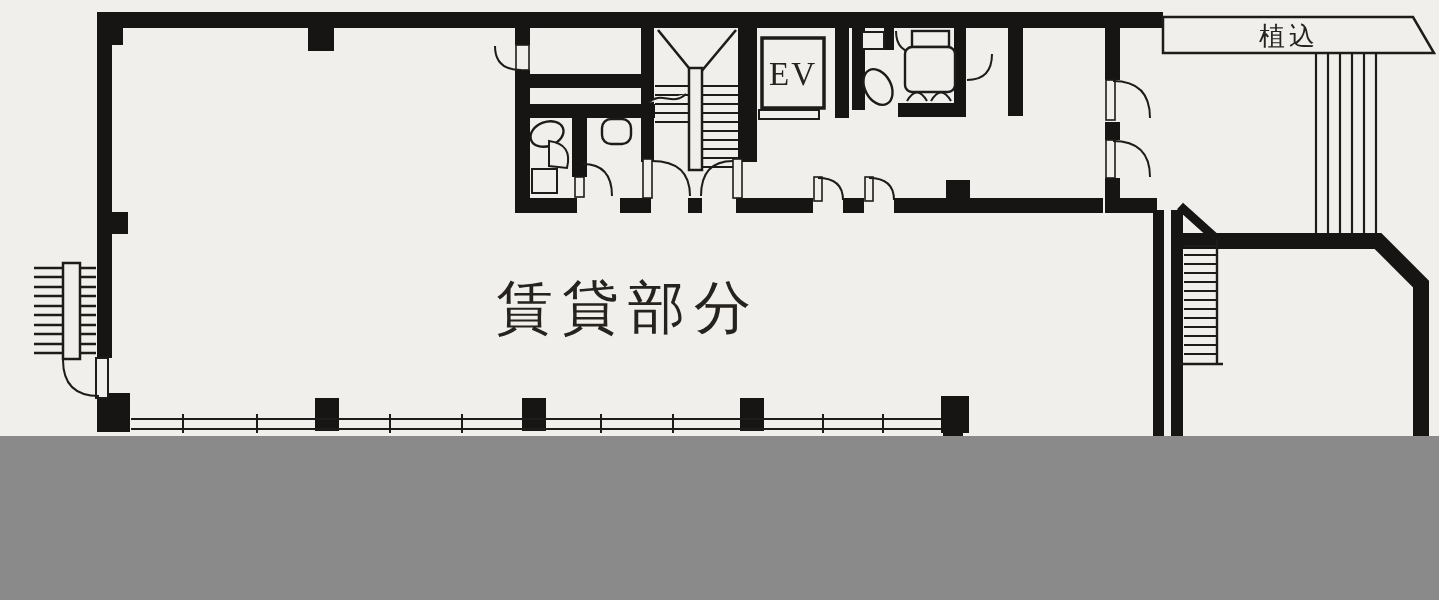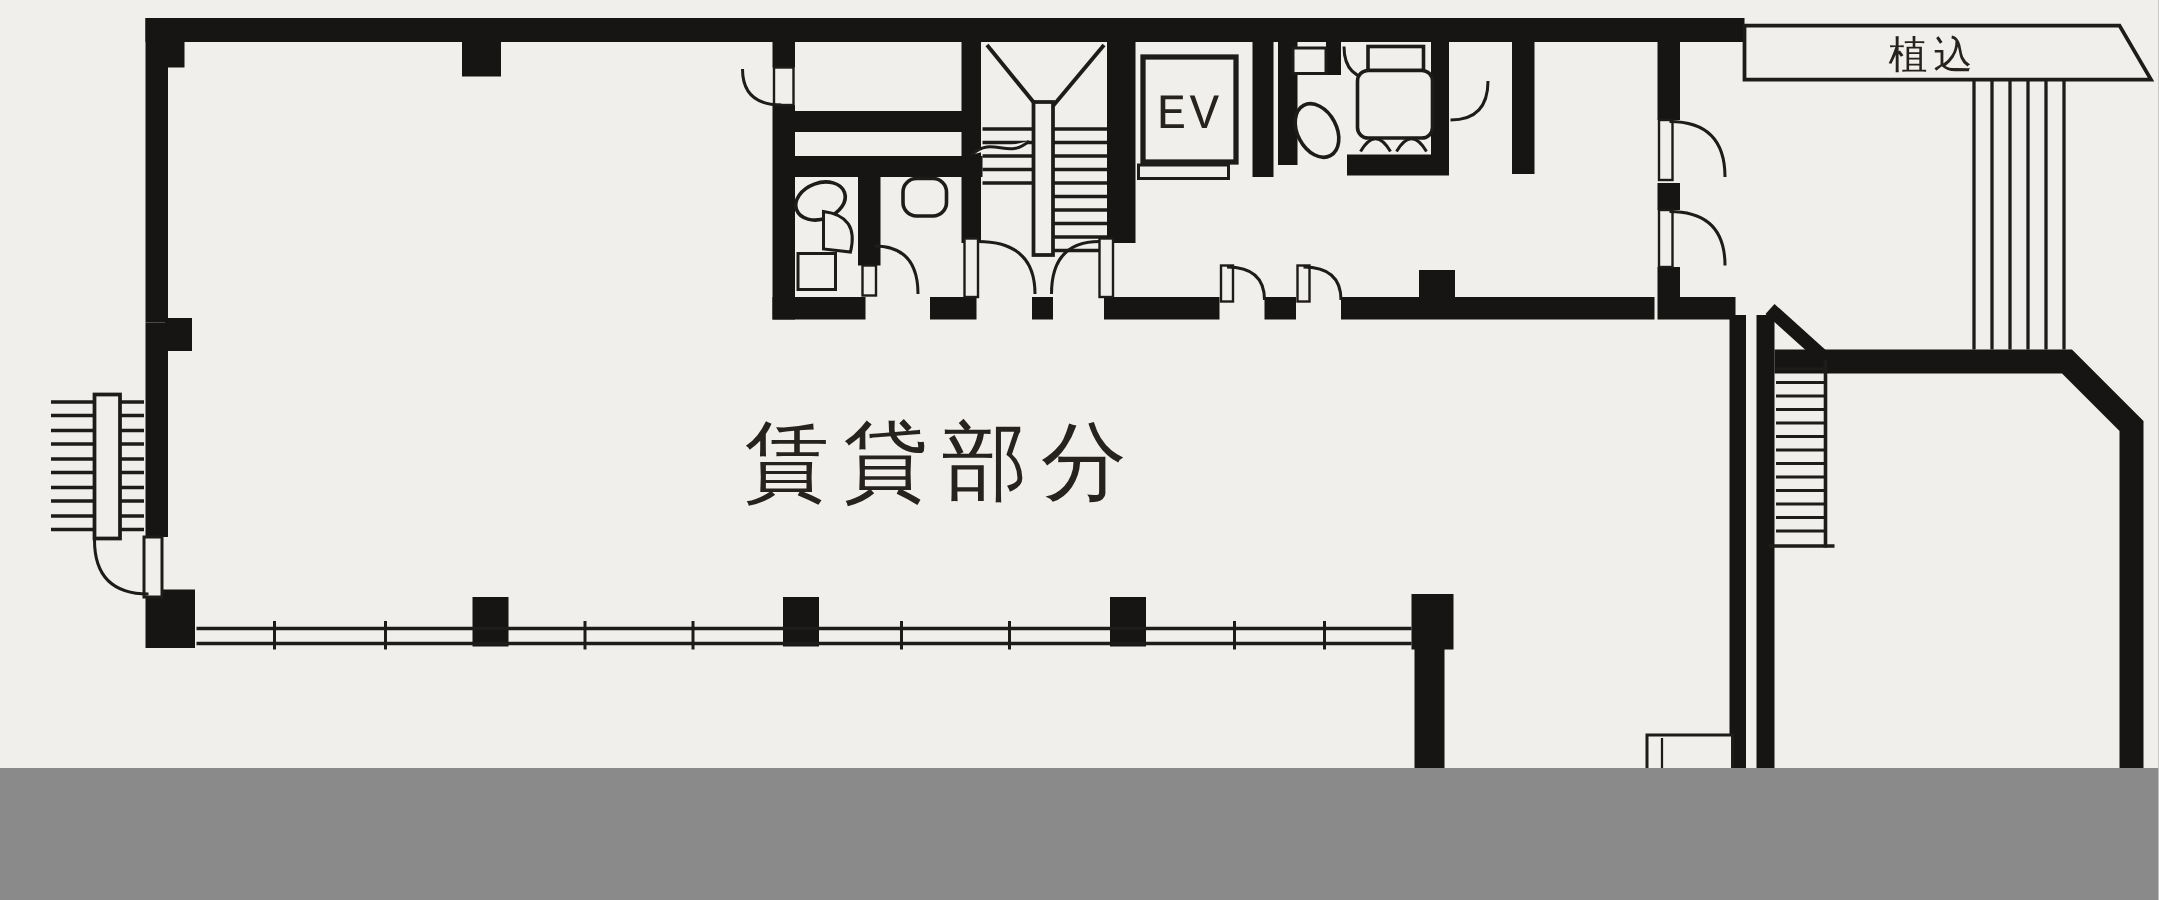--- a/index.html
+++ b/index.html
@@ -1,20 +1,20 @@
 <!DOCTYPE html>
 <html><head>
 <meta charset="utf-8">
 <style>
   html,body{margin:0;padding:0;}
   body{background:#8a8a8a;}
   .page{
-    width:1439px;height:512px;position:relative;overflow:hidden;
+    width:1439px;height:436px;position:relative;overflow:hidden;
     background:var(--paper,#f1efeb);
-    font-family:Liberation Mono, monospace;
+    font-family:Liberation Serif, serif;
   }
   svg{display:block;}
   .wall{fill:var(--wall,#171513);stroke:none;}
   .wln{stroke:var(--wall,#171513);fill:none;}
   .ln{stroke:var(--line,#1e1c1a);fill:none;stroke-linecap:butt;}
   .fix{stroke:var(--line,#1e1c1a);fill:var(--paper,#f1efeb);}
   text{fill:var(--text,#26231f);}
   .label-big{font-size:57px;letter-spacing:9px;font-weight:500;}
   .label-ev{font-size:33px;letter-spacing:2px;font-weight:400;}
   .label-plant{font-size:26px;letter-spacing:4px;font-weight:500;}

